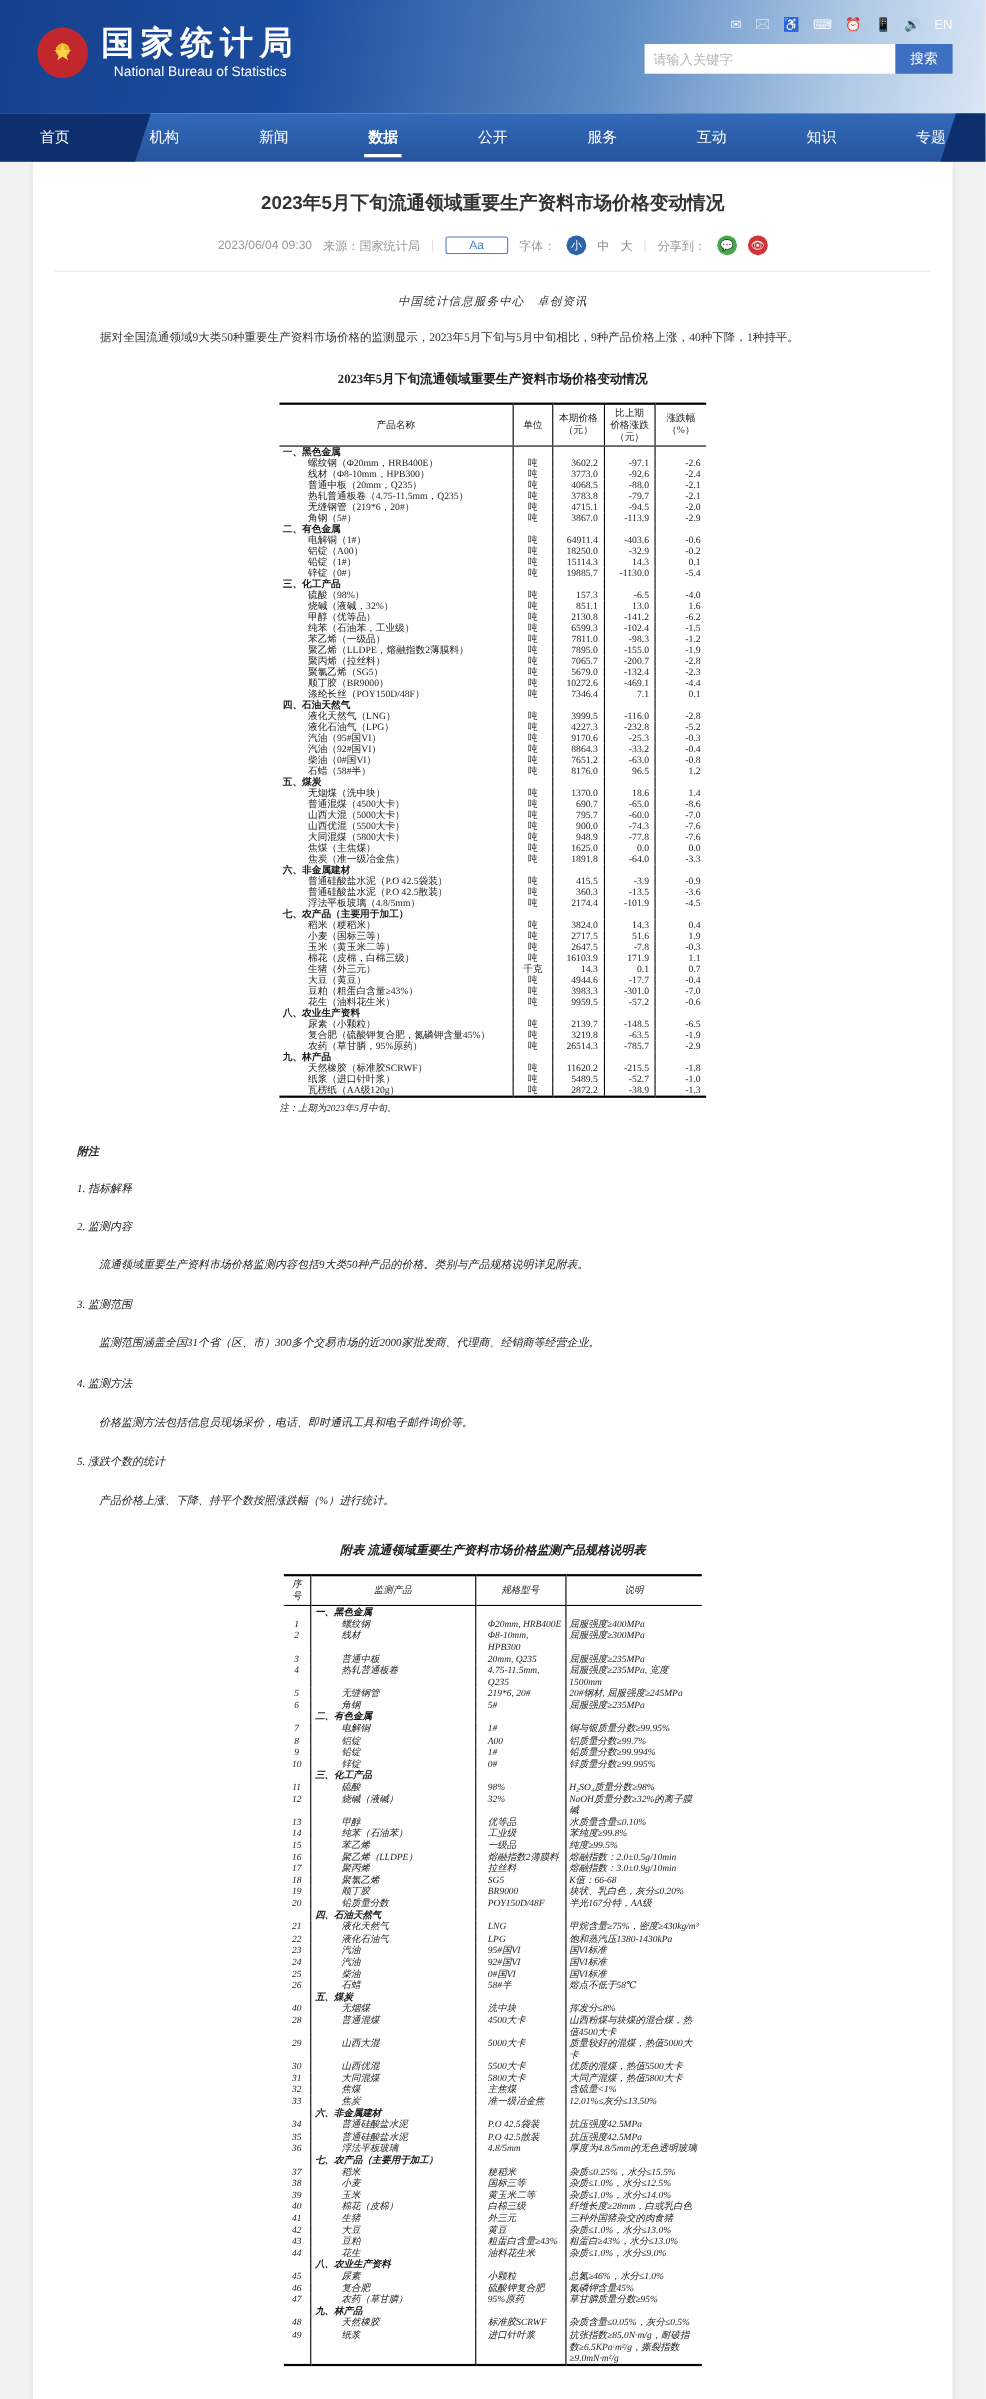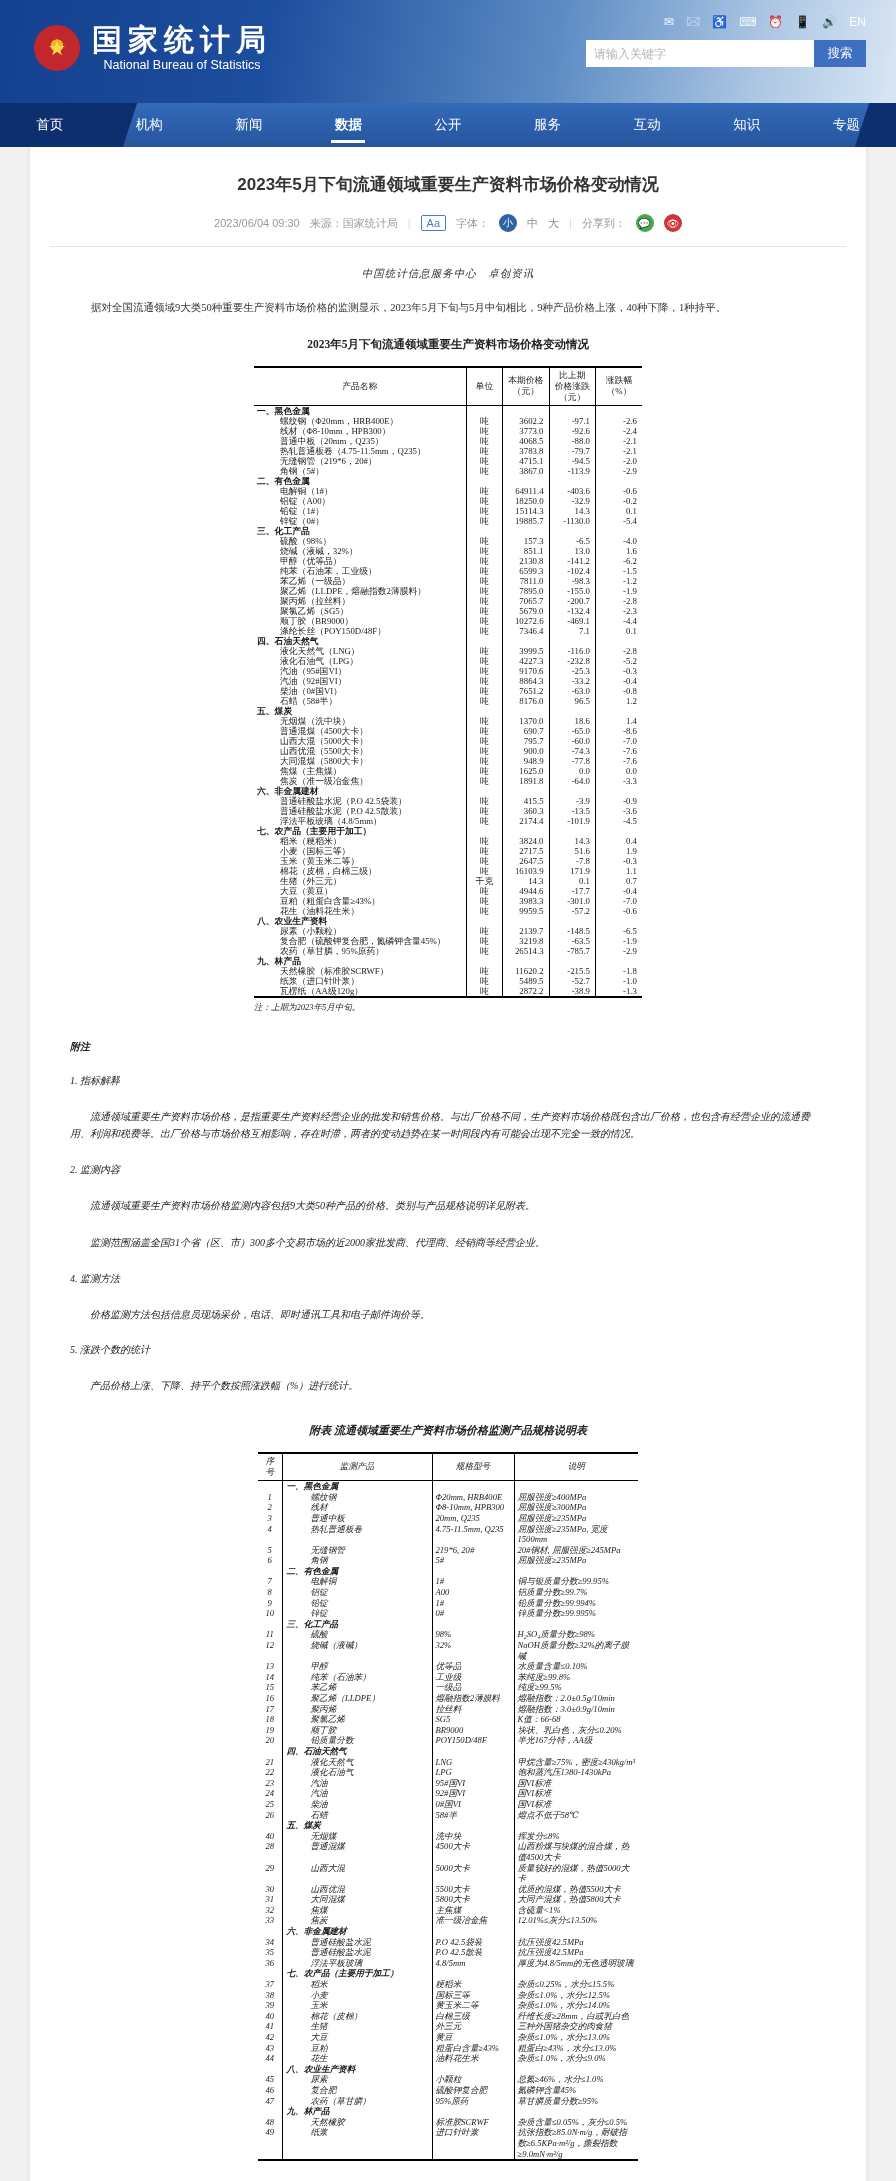--- a/index.html
+++ b/index.html
@@ -43,21 +43,21 @@
 
   
   .card { width:836px; margin:0 auto; background:#fff; box-shadow:0 0 6px rgba(0,0,0,.08);
     padding:26px 40px 34px 40px; }
   .art-title { text-align:center; font-size:17px; font-weight:bold; color:#333;
     font-family:"Liberation Sans", sans-serif; }
   .meta { margin-top:18px; display:flex; justify-content:center; align-items:center;
     gap:10px; font-size:11px; color:#999; }
   .meta .sep { color:#ddd; }
   .aa-box { border:1px solid #4a7cc9; color:#4a7cc9; background:#fff; font-size:11px;
-    padding:1px 5px; border-radius:2px; cursor:pointer; }
+    padding:1px 21px; border-radius:2px; cursor:pointer; }
   .font-small { width:18px; height:18px; border-radius:50%; background:#2e64a6; color:#fff;
     display:inline-flex; align-items:center; justify-content:center; font-size:10px; cursor:pointer; }
   .font-mid, .font-big { color:#888; cursor:pointer; }
   .share-wx { width:18px; height:18px; border-radius:50%; background:#45a94a; color:#fff;
     display:inline-flex; align-items:center; justify-content:center; font-size:10px; cursor:pointer; }
   .share-wb { width:18px; height:18px; border-radius:50%; background:#cf3436; color:#fff;
     display:inline-flex; align-items:center; justify-content:center; font-size:10px; cursor:pointer; }
   .meta-divider { border:none; border-top:1px solid #e6e6e6; margin:14px -20px 0 -20px; }
 
   .watermark { text-align:center; margin-top:20px; font-size:10.5px; color:#333;
@@ -94,21 +94,21 @@
     font-style:italic; color:#222; font-family:"Liberation Serif","DejaVu Serif",serif; }
   .t2 { width:380px; font-size:8.6px; font-style:italic; }
   .t2 th { font-weight:normal; border-top:2px solid #000; border-bottom:1px solid #000;
     padding:2px; line-height:1.3; }
   .t2 td { padding:0 3px; line-height:10.6px; vertical-align:top; }
   .t2 .vline { border-left:1px solid #000; }
   .t2 tbody tr:last-child td { border-bottom:2px solid #000; }
   .t2 .c-no   { width:24px; text-align:center; }
   .t2 .c-prod { width:150px; padding-left:28px; }
   .t2 .c-secp { font-weight:bold; padding-left:4px; }
-  .t2 .c-spec { width:82px; }
+  .t2 .c-spec { width:82px;padding-left:11px; }
   .t2 .c-desc { width:124px; }
 </style>
 </head>
 <body>
 
 <div class="banner">
   <div class="logo-wrap">
     <div class="emblem">★</div>
     <div class="logo-text">
       <div class="logo-cn">国家统计局</div>
@@ -601,23 +601,23 @@
           <td class="c-num vline">-38.9</td>
           <td class="c-num vline">-1.3</td>
         </tr>
       </tbody>
   </table>
   <div class="t1-note">注：上期为2023年5月中旬。</div>
 
   <div class="notes" id="notes-block">
     <div class="notes-heading">附注</div>
   <div class="note-title">1. 指标解释</div>
-      <div class="note-body">流通领域重要生产资料市场价格，是指重要生产资料经营企业的批发和销售价格。与出厂价格不同，生产资料市场价格既包含出厂价格，也包含有经营企业的流通费用、利润和税费等。出厂价格与市场价格互相影响，存在时滞，两者的变动趋势在某一时间段内有可能会出现不完全一致的情况。</div>
       <div class="note-title">2. 监测内容</div>
       <div class="note-body">流通领域重要生产资料市场价格监测内容包括9大类50种产品的价格。类别与产品规格说明详见附表。</div>
+      <div class="note-title">3. 监测范围</div>
       <div class="note-body">监测范围涵盖全国31个省（区、市）300多个交易市场的近2000家批发商、代理商、经销商等经营企业。</div>
       <div class="note-title">4. 监测方法</div>
       <div class="note-body">价格监测方法包括信息员现场采价，电话、即时通讯工具和电子邮件询价等。</div>
       <div class="note-title">5. 涨跌个数的统计</div>
       <div class="note-body">产品价格上涨、下降、持平个数按照涨跌幅（%）进行统计。</div>
     </div>
 
   <div class="t2-title">附表 流通领域重要生产资料市场价格监测产品规格说明表</div>
 
   <table class="t2">

